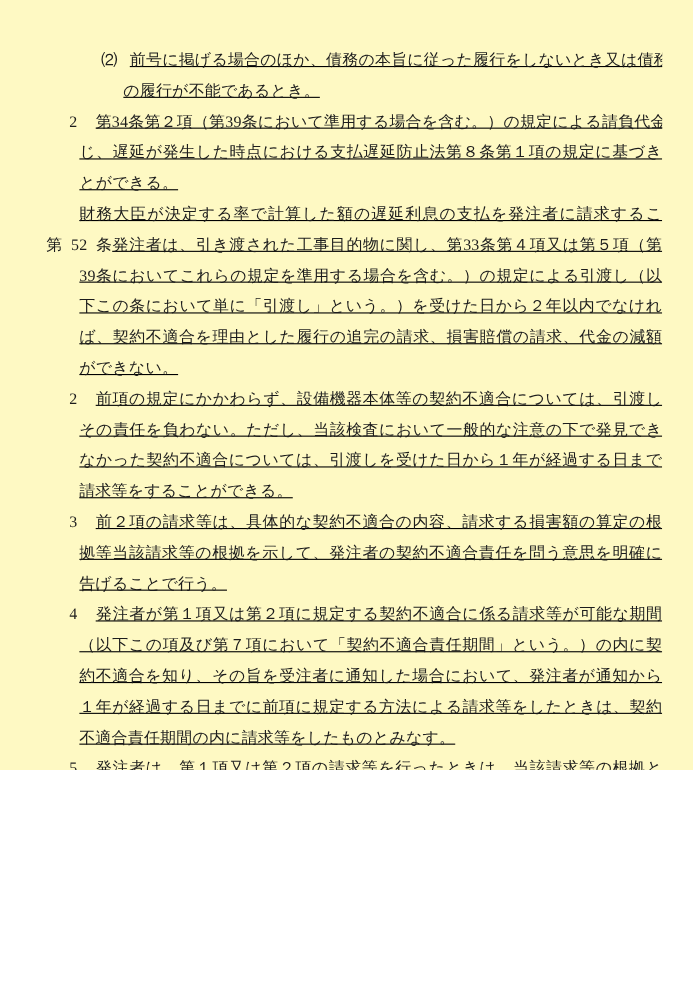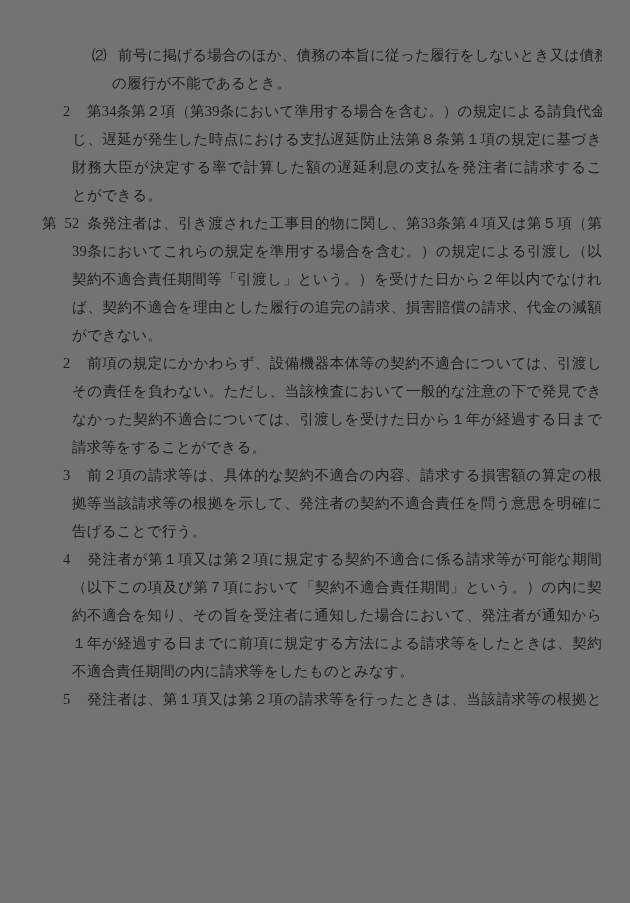--- a/index.html
+++ b/index.html
@@ -9,24 +9,25 @@
   }
   body {
     width: 630px;
     height: 903px;
     overflow: hidden;
     font-family: "Liberation Serif", "DejaVu Serif", serif;
   }
   .doc-page {
     box-sizing: border-box;
     width: 630px;
-    height: 903px;
+    height: 700px;
     padding: 41px 28px 0 42px;
-    background: #737373;
+    background: #fef9c3;
     overflow: hidden;
+    text-decoration: underline;
   }
   .doc-line {
     position: relative;
     font-size: 14.5px;
     line-height: 28px;
     height: 28px;
     overflow: hidden;
     white-space: nowrap;
     color: #1c1c1c;
     text-align: justify;
@@ -54,25 +55,25 @@
 </style>
 </head>
 <body style="background: rgb(255, 255, 255);">
 
 <div class="doc-page">
   <div id="doc-lines" style="color: rgb(28, 28, 28);">
       <div class="doc-line item-first"><span class="marker">⑵</span><span>前号に掲げる場合のほか、債務の本旨に従った履行をしないとき又は債務</span></div>
       <div class="doc-line item-cont end"><span>の履行が不能であるとき。</span></div>
       <div class="doc-line para-first"><span class="marker">2</span><span>第34条第２項（第39条において準用する場合を含む。）の規定による請負代金</span></div>
       <div class="doc-line cont"><span>じ、遅延が発生した時点における支払遅延防止法第８条第１項の規定に基づき</span></div>
+      <div class="doc-line cont end"><span>とができる。</span></div>
       <div class="doc-line cont"><span>財務大臣が決定する率で計算した額の遅延利息の支払を発注者に請求するこ</span></div>
-      <div class="doc-line cont end"><span>とができる。</span></div>
       <div class="doc-line article-first"><span class="marker">第52条</span><span>発注者は、引き渡された工事目的物に関し、第33条第４項又は第５項（第</span></div>
       <div class="doc-line cont"><span>39条においてこれらの規定を準用する場合を含む。）の規定による引渡し（以</span></div>
-      <div class="doc-line cont"><span>契約不適合責任期間等「引渡し」という。）を受けた日から２年以内でなけれ</span></div>
+      <div class="doc-line cont"><span>下この条において単に「引渡し」という。）を受けた日から２年以内でなけれ</span></div>
       <div class="doc-line cont"><span>ば、契約不適合を理由とした履行の追完の請求、損害賠償の請求、代金の減額</span></div>
       <div class="doc-line cont end"><span>ができない。</span></div>
       <div class="doc-line para-first"><span class="marker">2</span><span>前項の規定にかかわらず、設備機器本体等の契約不適合については、引渡し</span></div>
       <div class="doc-line cont"><span>その責任を負わない。ただし、当該検査において一般的な注意の下で発見でき</span></div>
       <div class="doc-line cont"><span>なかった契約不適合については、引渡しを受けた日から１年が経過する日まで</span></div>
       <div class="doc-line cont end"><span>請求等をすることができる。</span></div>
       <div class="doc-line para-first"><span class="marker">3</span><span>前２項の請求等は、具体的な契約不適合の内容、請求する損害額の算定の根</span></div>
       <div class="doc-line cont"><span>拠等当該請求等の根拠を示して、発注者の契約不適合責任を問う意思を明確に</span></div>
       <div class="doc-line cont end"><span>告げることで行う。</span></div>
       <div class="doc-line para-first"><span class="marker">4</span><span>発注者が第１項又は第２項に規定する契約不適合に係る請求等が可能な期間</span></div>

